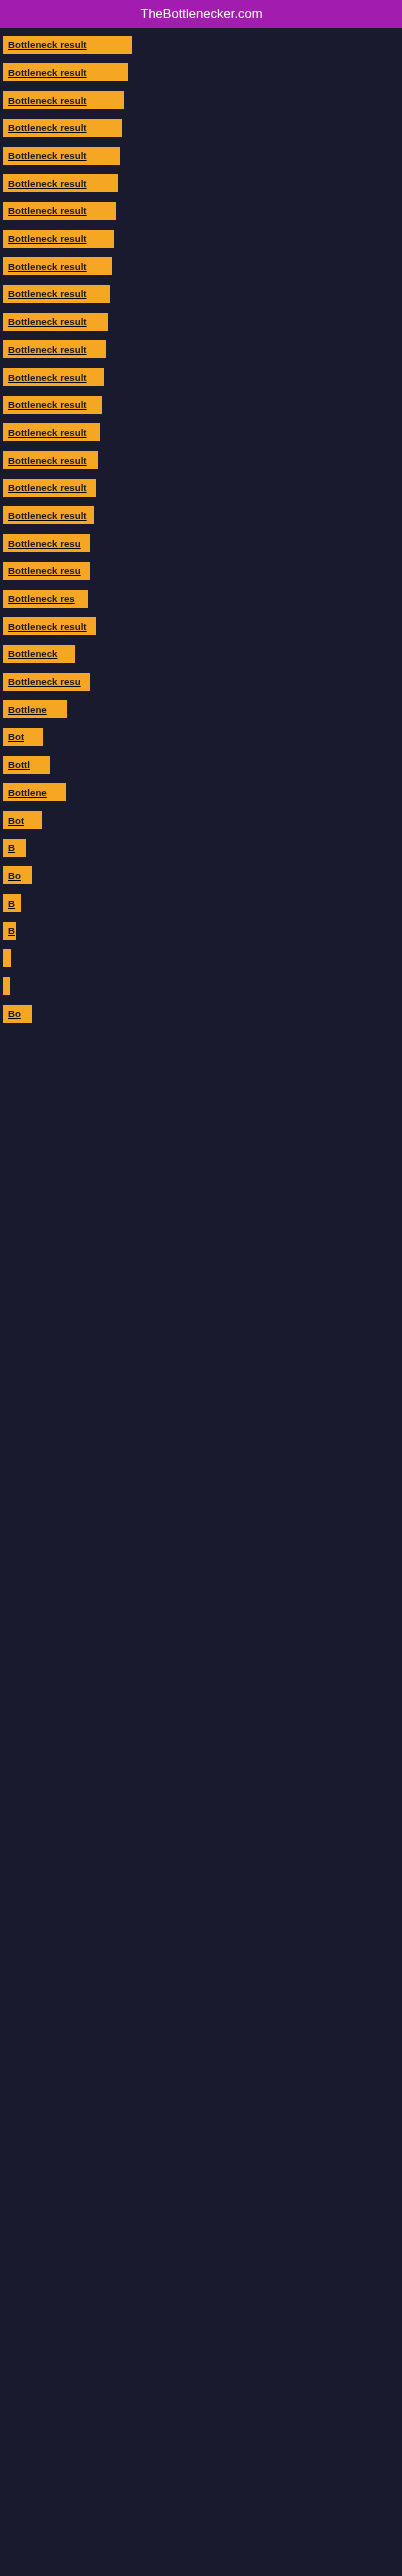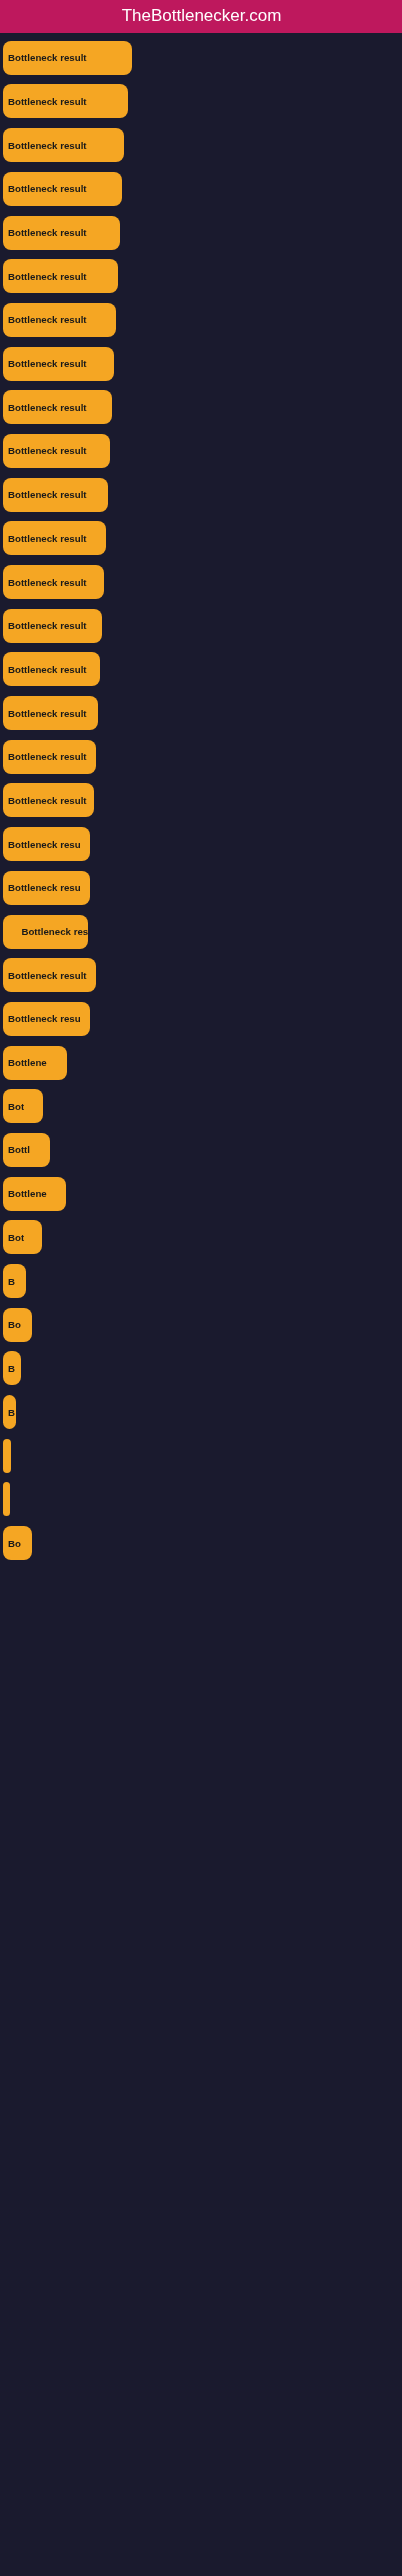--- a/index.html
+++ b/index.html
@@ -12,46 +12,47 @@
       width: 403px;
       min-height: 2576px;
       background-color: #1a1a2e;
       font-family: Arial, sans-serif;
       position: relative;
     }
 
     .site-title {
       text-align: center;
       color: #ffffff;
-      font-size: 17px;
+      font-size: 13px;
       padding: 6.4px 0;
-      background-color: #be185d;
+      background-color: #a21caf;
     }
 
     .bars-container {
       padding: 8px 0;
       display: flex;
       flex-direction: column;
       gap: 0px;
     }
 
     .bar-row {
       display: flex;
       align-items: center;
       margin-bottom: 9.7px;
       padding-left: 3.2px;
     }
 
     .bar {
       background-color: #f5a623;
-      height: 34px;
+      height: 18px;
       display: flex;
       align-items: center;
       padding-left: 4.8px;
-      border-radius: 8px;
+      border-radius: 0;
+      text-decoration: underline;
     }
 
     .bar-label {
       color: #1a1a1a;
       font-size: 9.7px;
       font-weight: bold;
       white-space: nowrap;
       overflow: hidden;
     }
   </style>
@@ -157,27 +158,32 @@
       <div class="bar" style="width: 87px;">
         <span class="bar-label">Bottleneck resu</span>
       </div>
     </div>
     <div class="bar-row">
       <div class="bar" style="width: 87px;">
         <span class="bar-label">Bottleneck resu</span>
       </div>
     </div>
     <div class="bar-row">
-      <div class="bar" style="width: 85px; justify-content: flex-end;">
+      <div class="bar" style="width: 85px;">
         <span class="bar-label">Bottleneck res</span>
       </div>
     </div>
     <div class="bar-row">
       <div class="bar" style="width: 93px;">
         <span class="bar-label">Bottleneck result</span>
+      </div>
+    </div>
+    <div class="bar-row">
+      <div class="bar" style="width: 72px;">
+        <span class="bar-label">Bottleneck</span>
       </div>
     </div>
     <div class="bar-row">
       <div class="bar" style="width: 87px;">
         <span class="bar-label">Bottleneck resu</span>
       </div>
     </div>
     <div class="bar-row">
       <div class="bar" style="width: 64px;">
         <span class="bar-label">Bottlene</span>

